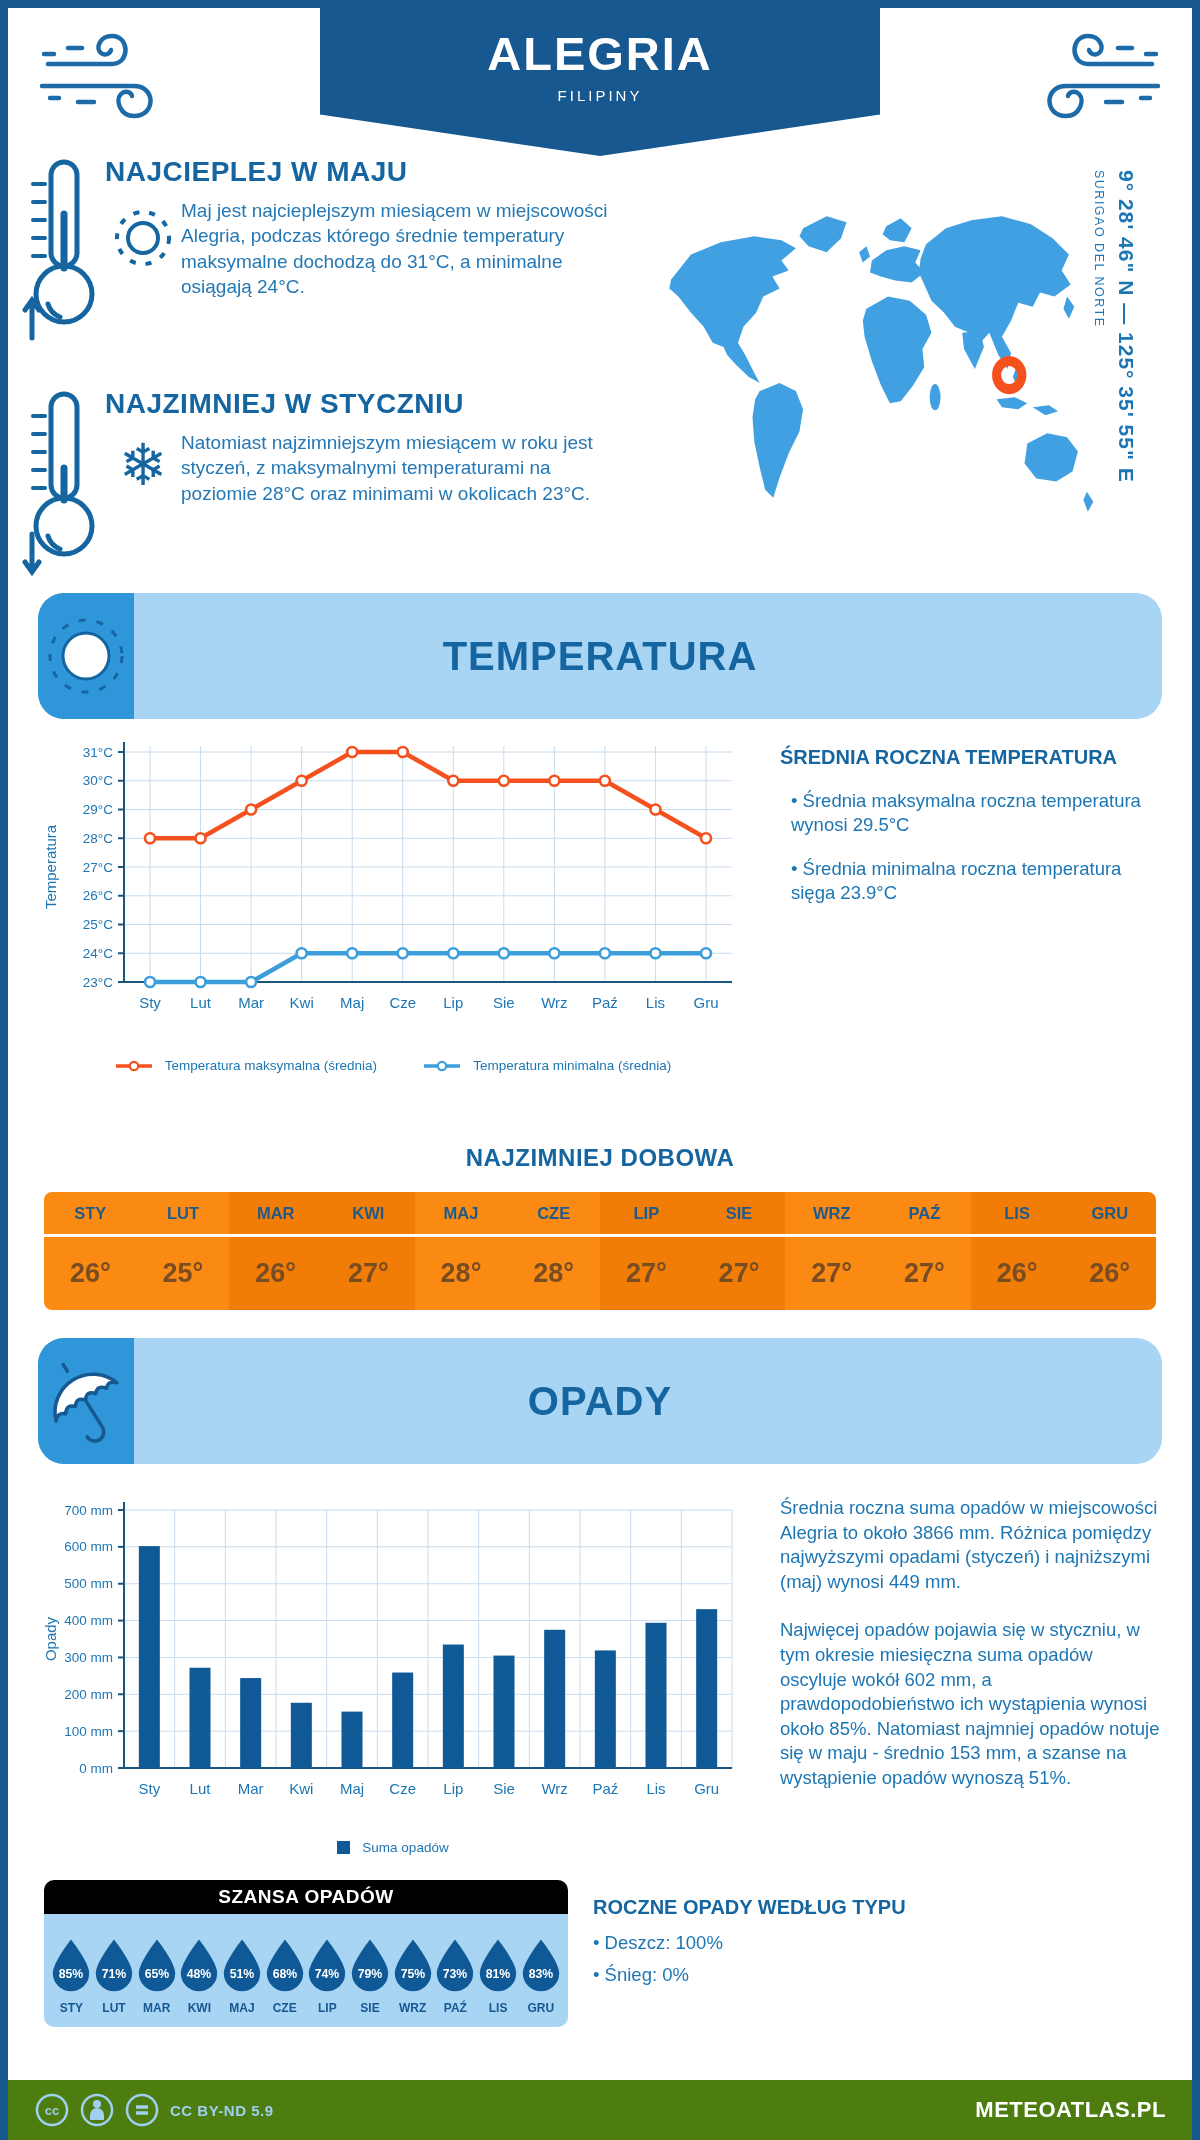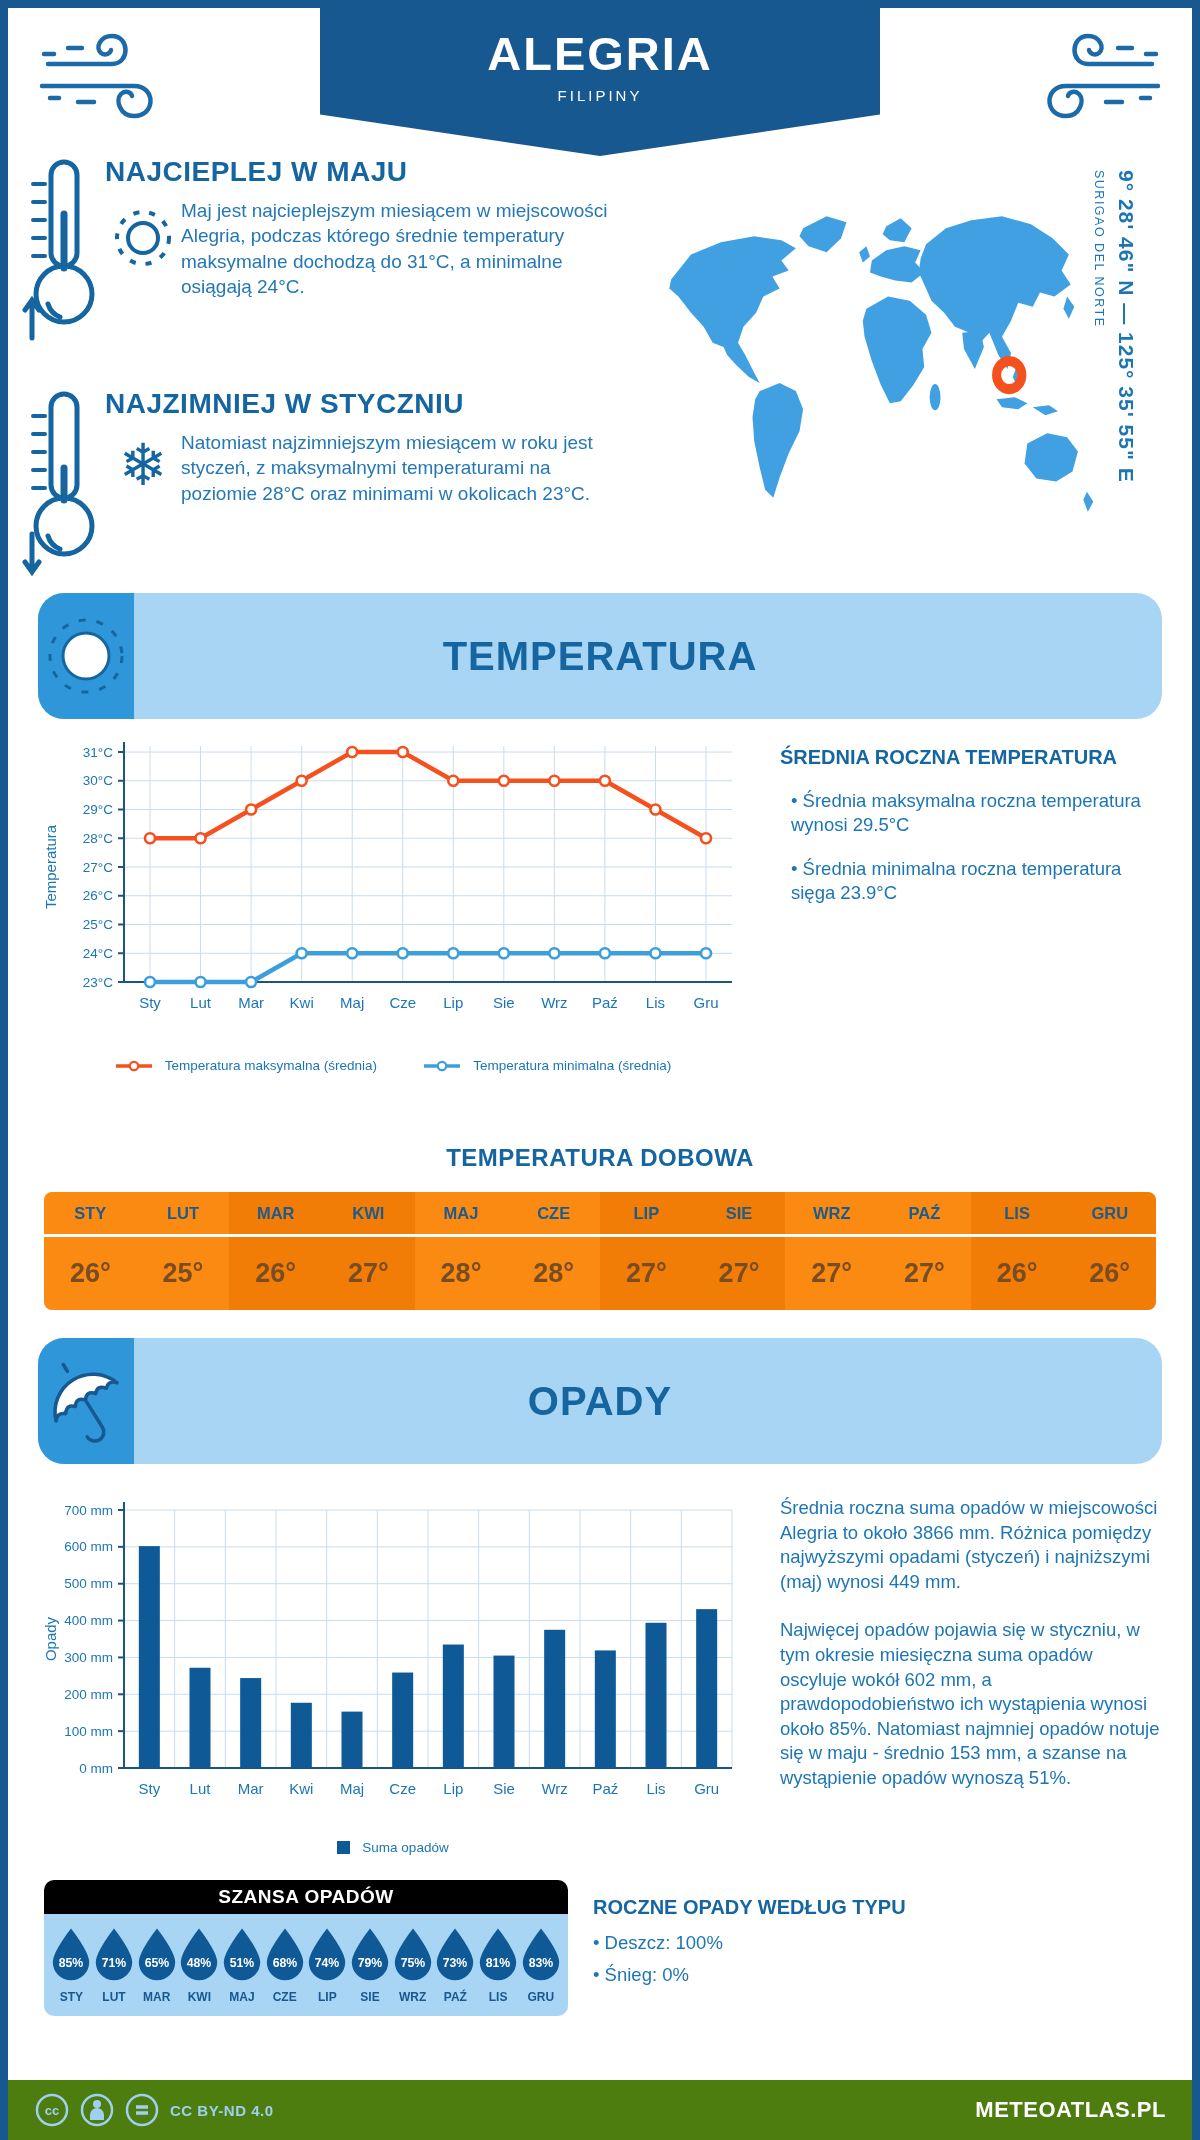--- a/index.html
+++ b/index.html
@@ -60,21 +60,21 @@
   .tcol:nth-child(4n+1),.tcol:nth-child(4n+2){background:#fa8a12;}
   .tcol:nth-child(4n+3),.tcol:nth-child(4n+4){background:#f17d07;}
   .tcol .m{height:42px;display:flex;align-items:center;justify-content:center;color:#1e5a8c;
            font-weight:bold;font-size:16.5px;border-bottom:3px solid #fff;}
   .tcol .v{flex:1;display:flex;align-items:center;justify-content:center;color:#7a4c22;
            font-weight:bold;font-size:27px;}
   
   .szansa{position:absolute;left:36px;top:1872px;width:524px;}
   .szansa-bar{height:34px;background:#000000;border-radius:10px 10px 0 0;color:#fff;font-weight:bold;
               font-size:19px;text-align:center;line-height:34px;letter-spacing:0.5px;}
-  .szansa-panel{background:#a9d5f5;border-radius:0 0 10px 10px;padding:12px 6px 12px;display:flex;}
+  .szansa-panel{background:#a9d5f5;border-radius:0 0 10px 10px;padding:23px 6px 12px;display:flex;}
   .dropcell{flex:1;text-align:center;}
   .drop-month{font-size:12px;font-weight:bold;color:#175890;margin-top:4px;}
   .bytype{position:absolute;left:585px;top:1888px;width:560px;}
   .bytype .side-head{margin:0 0 12px;}
   .bytype .bullet-p{margin:0 0 8px;}
   
   .footer{position:absolute;left:0;right:0;bottom:0;height:60px;background:#4d7c0f;display:flex;
           align-items:center;padding:0 26px;}
   .cc-group{display:flex;align-items:center;gap:9px;}
   .license{color:#9fd0f0;font-weight:bold;font-size:15px;margin-left:10px;letter-spacing:0.5px;}
@@ -295,21 +295,21 @@
           </div>
         </div>
     </div>
     <div class="side-text">
       <div class="side-head">ŚREDNIA ROCZNA TEMPERATURA</div>
       <p class="bullet-p">• Średnia maksymalna roczna temperatura wynosi 29.5°C</p>
       <p class="bullet-p">• Średnia minimalna roczna temperatura sięga 23.9°C</p>
     </div>
   </div>
 
-  <div class="daily-title">TEMPERATURA DOBOWA</div>
+  <div class="daily-title">NAJZIMNIEJ DOBOWA</div>
   <div class="temp-table" id="temp-table">
       <div class="tcol">
         <div class="m">STY</div>
         <div class="v">26°</div>
       </div>
       <div class="tcol">
         <div class="m">LUT</div>
         <div class="v">25°</div>
       </div>
       <div class="tcol">
@@ -517,17 +517,17 @@
       <svg width="36" height="36" viewBox="0 0 36 36">
         <circle cx="18" cy="18" r="15" fill="none" stroke="#9fd0f0" stroke-width="2.5"></circle>
         <circle cx="18" cy="12" r="4" fill="#9fd0f0"></circle>
         <path d="M11 28 v-5 a7 7 0 0 1 14 0 v5 z" fill="#9fd0f0"></path>
       </svg>
       <svg width="36" height="36" viewBox="0 0 36 36">
         <circle cx="18" cy="18" r="15" fill="none" stroke="#9fd0f0" stroke-width="2.5"></circle>
         <path d="M12 15 h12 M12 21 h12" stroke="#9fd0f0" stroke-width="3.5"></path>
       </svg>
     </div>
-    <span class="license">CC BY-ND 4.0</span>
+    <span class="license">CC BY-ND 5.9</span>
     <span class="brand">METEOATLAS.PL</span>
   </div>
 
 </div>
 
 </body></html>

